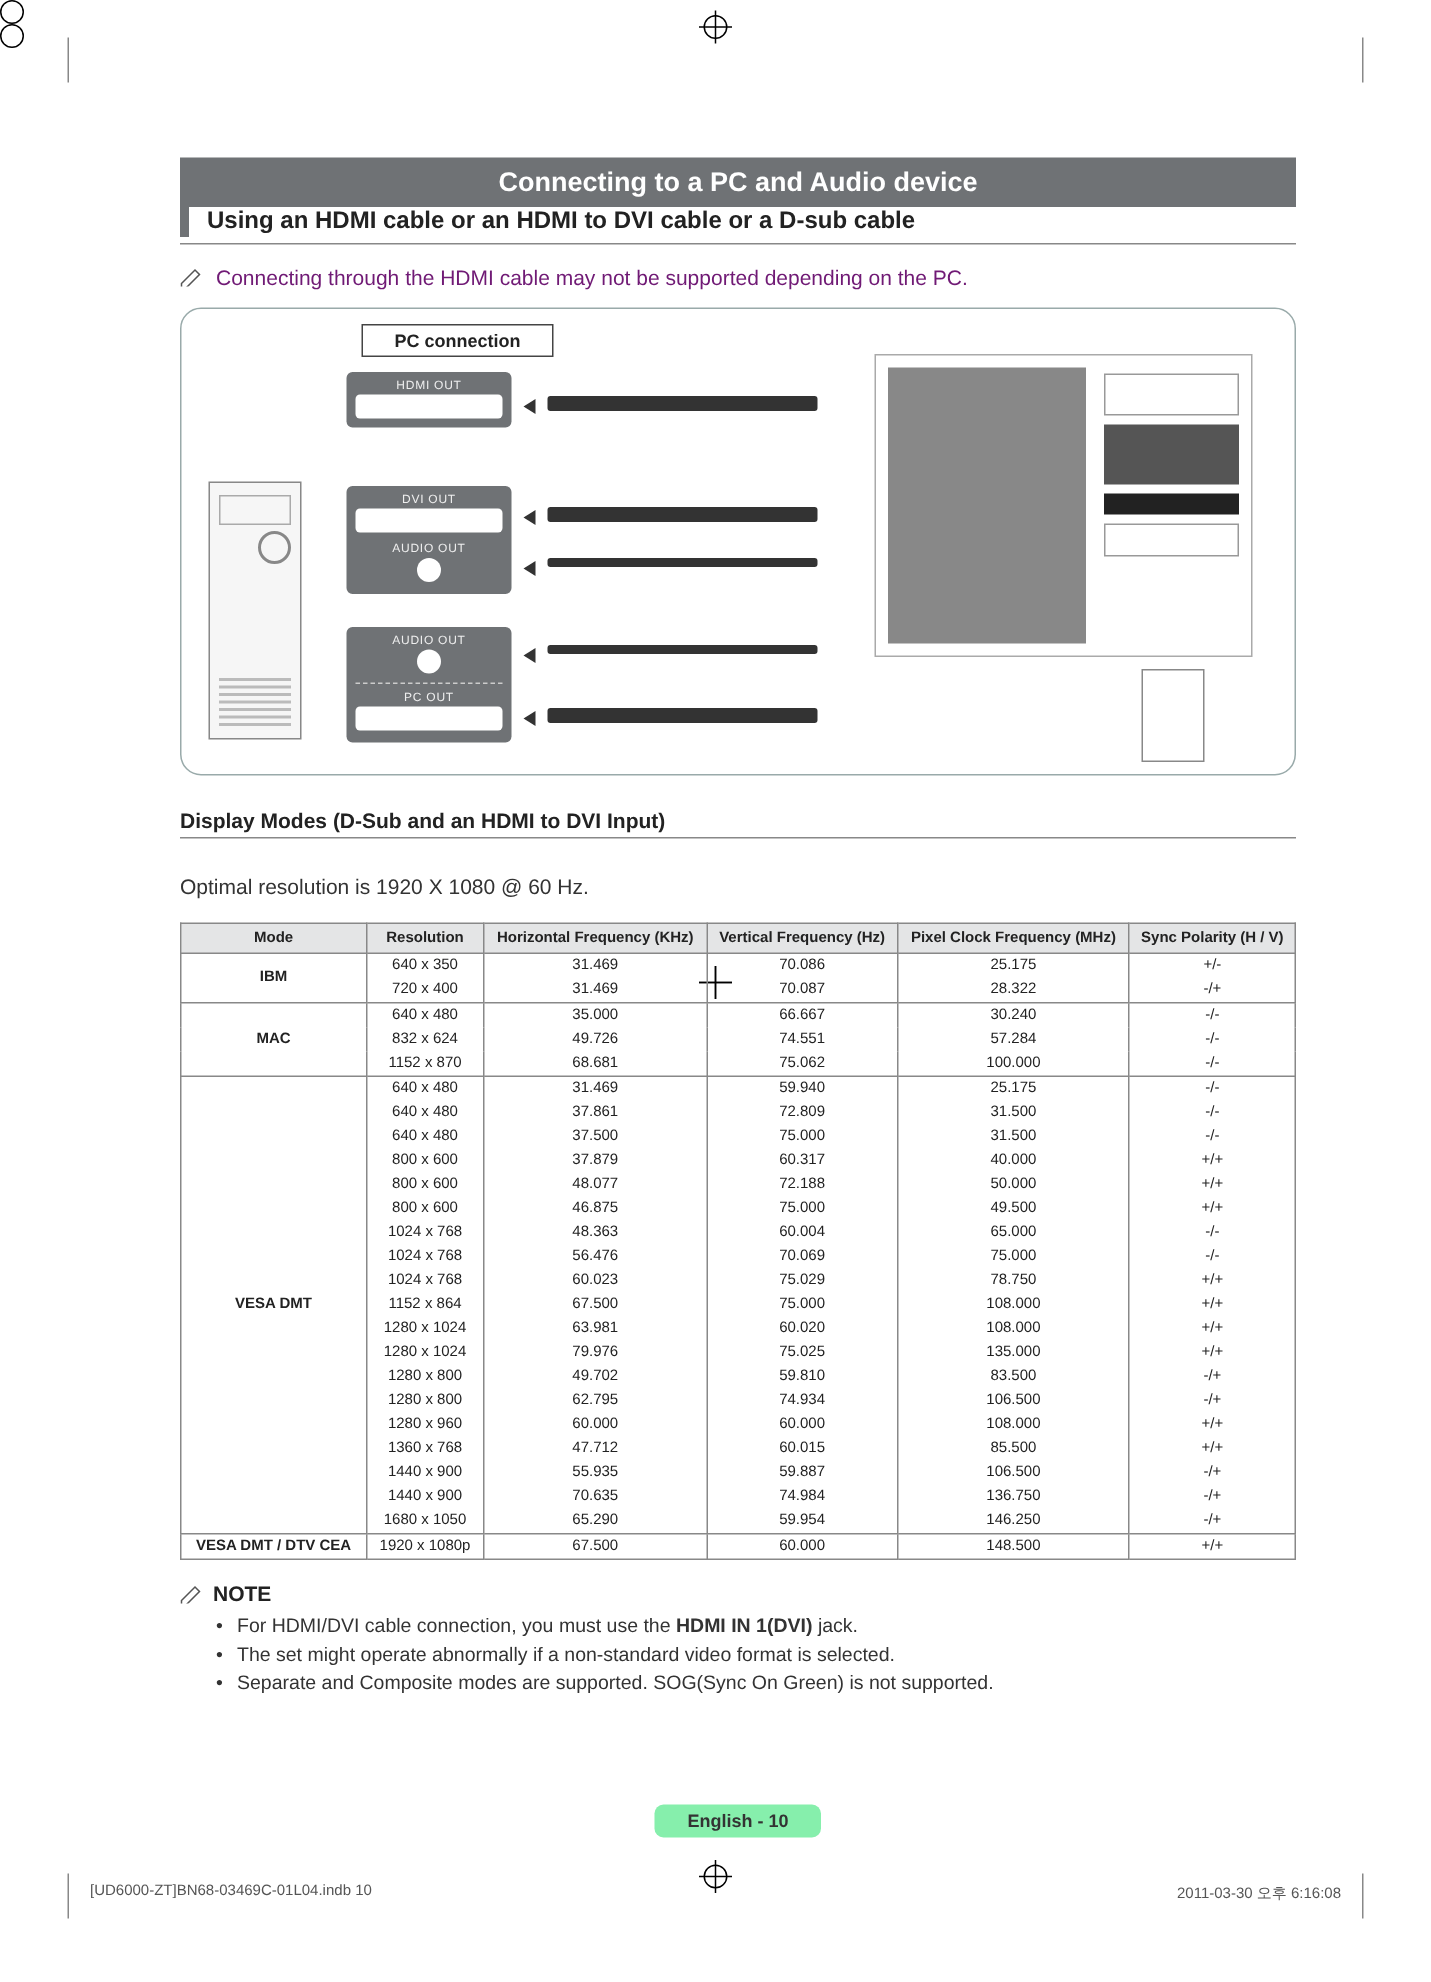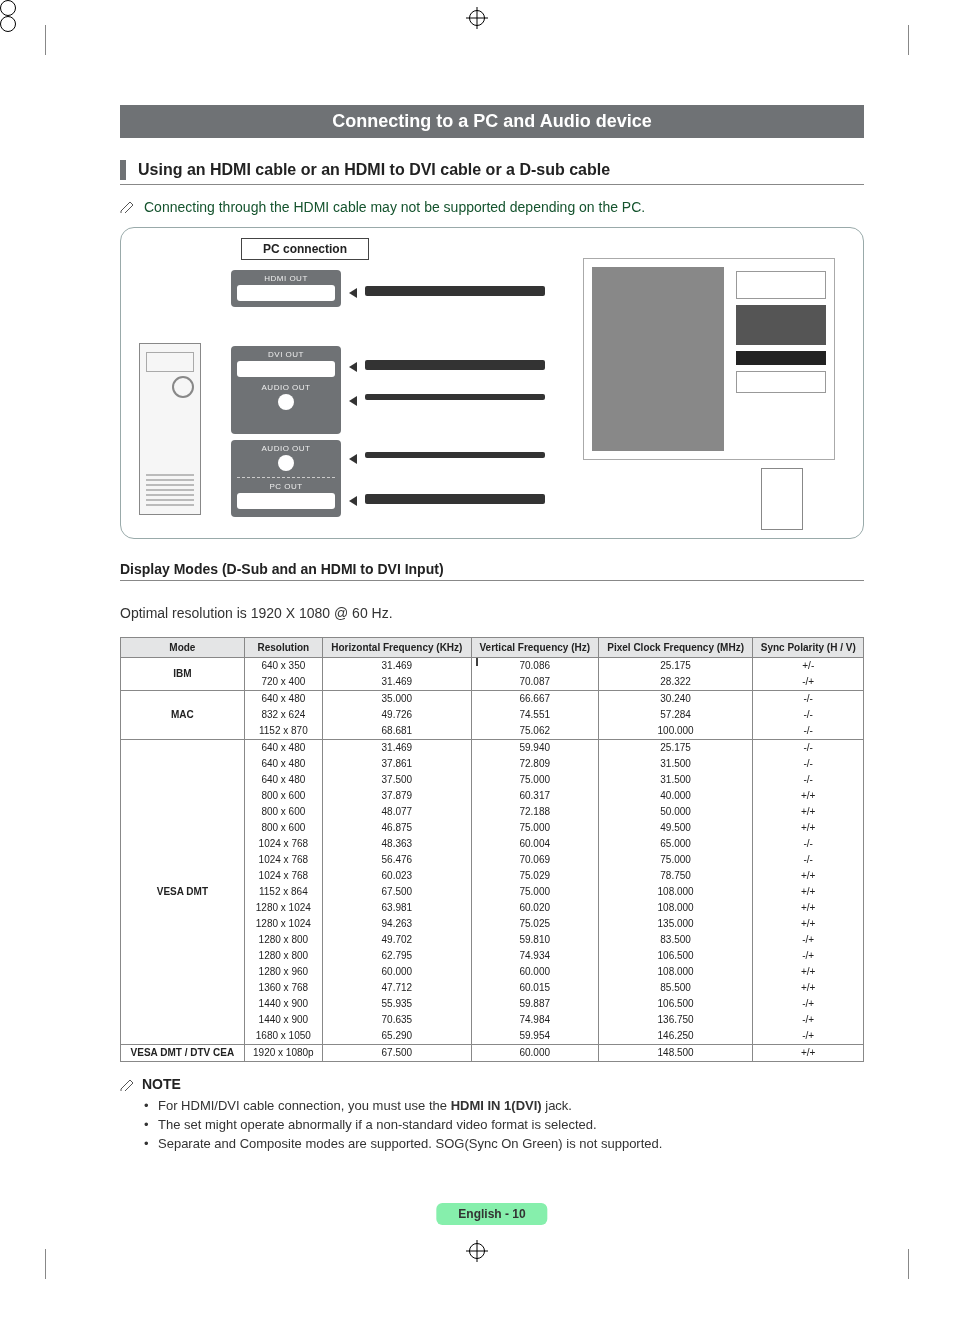--- a/index.html
+++ b/index.html
@@ -46,39 +46,38 @@
     font-weight: bold;
     font-size: 18px;
     text-align: center;
     padding: 6px 0;
   }
 
   .sec-head {
     display: flex;
     align-items: center;
     border-bottom: 1px solid #888;
-    margin-top: 22px;
     padding-bottom: 4px;
   }
   .sec-head .bar {
     width: 6px; height: 20px; background: #6f7275; margin-right: 12px;
   }
   .sec-head .txt {
     font-weight: bold;
     font-size: 16px;
     color: #222;
   }
 
   .note-line {
     display: flex;
     align-items: flex-start;
     gap: 8px;
     font-size: 14px;
     margin-top: 14px;
-    color: #14532d;
+    color: #701a75;
     text-align: right;
   }
   .pencil {
     width: 16px; height: 12px;
     display: inline-block;
     position: relative;
     flex: 0 0 auto;
     margin-top: 2px;
   }
   .pencil svg { display:block; }
@@ -294,21 +293,21 @@
           </div>
       </div>
 
       <div class="port-group" style="top:42px;">
         <div class="lab">HDMI OUT</div>
         <div class="slot"></div>
       </div>
       <div class="arrow-left" style="left:228px; top:60px;"></div>
       <div class="cable" style="left:244px; top:58px; width:180px;"></div>
 
-      <div class="port-group" style="top:118px; padding-bottom:24px;">
+      <div class="port-group" style="top:118px; padding-bottom:8px;">
         <div class="lab">DVI OUT</div>
         <div class="slot"></div>
         <div class="lab" style="margin-top:6px;">AUDIO OUT</div>
         <div class="slot round"></div>
       </div>
       <div class="arrow-left" style="left:228px; top:134px;"></div>
       <div class="cable" style="left:244px; top:132px; width:180px;"></div>
       <div class="arrow-left" style="left:228px; top:168px;"></div>
       <div class="cable" style="left:244px; top:166px; width:180px; height:6px;"></div>
 
@@ -461,21 +460,21 @@
           </tr>
           <tr>
             <td>1280 x 1024</td>
             <td>63.981</td>
             <td>60.020</td>
             <td>108.000</td>
             <td>+/+</td>
           </tr>
           <tr>
             <td>1280 x 1024</td>
-            <td>94.263</td>
+            <td>79.976</td>
             <td>75.025</td>
             <td>135.000</td>
             <td>+/+</td>
           </tr>
           <tr>
             <td>1280 x 800</td>
             <td>49.702</td>
             <td>59.810</td>
             <td>83.500</td>
             <td>-/+</td>
@@ -543,14 +542,18 @@
     </div>
     <ul class="notes" id="notes-list">
         <li><span>For HDMI/DVI cable connection, you must use the </span><b>HDMI IN 1(DVI)</b><span> jack.</span></li>
         <li><span>The set might operate abnormally if a non-standard video format is selected.</span></li>
         <li><span>Separate and Composite modes are supported. SOG(Sync On Green) is not supported.</span></li>
       </ul>
 
     <div class="pgnum">English - 10</div>
   </div>
 
+  <div class="footer">
+    <span>[UD6000-ZT]BN68-03469C-01L04.indb   10</span>
+    <span>2011-03-30   오후 6:16:08</span>
+  </div>
 
 </div>
 
 </body></html>

